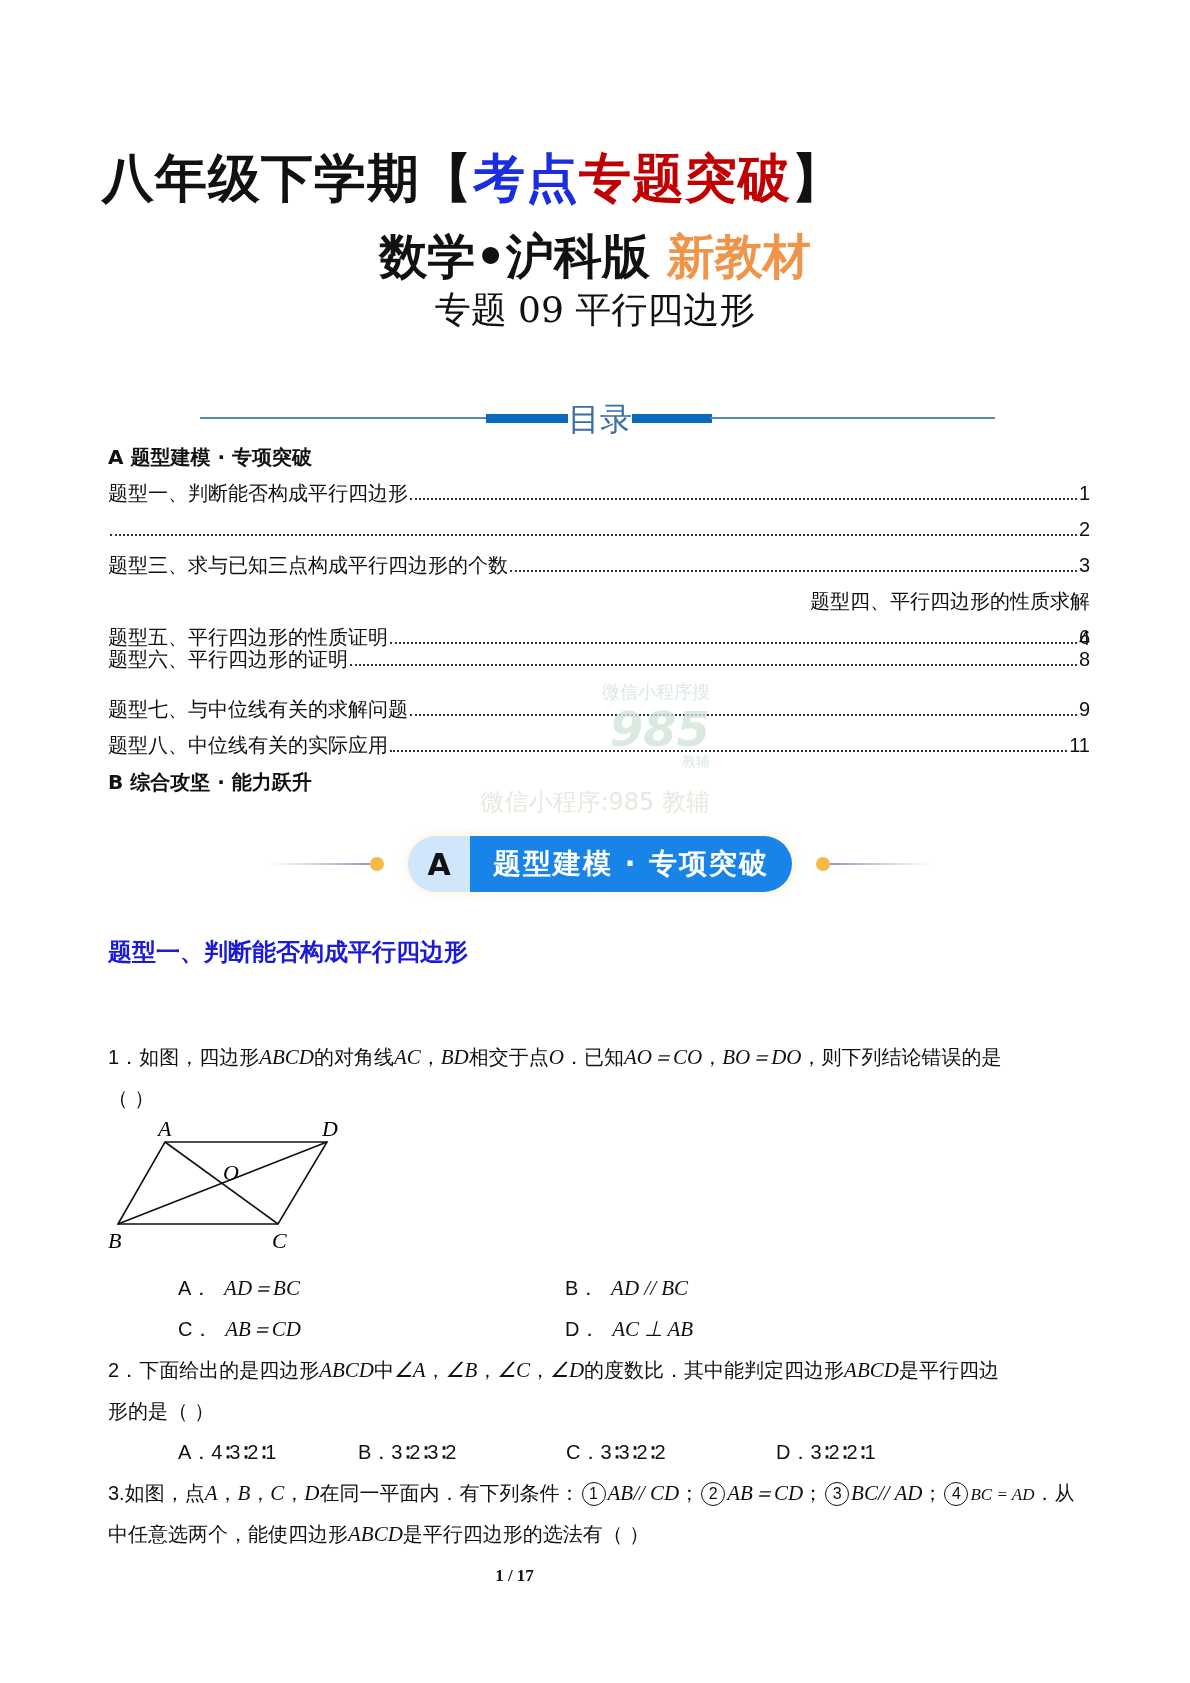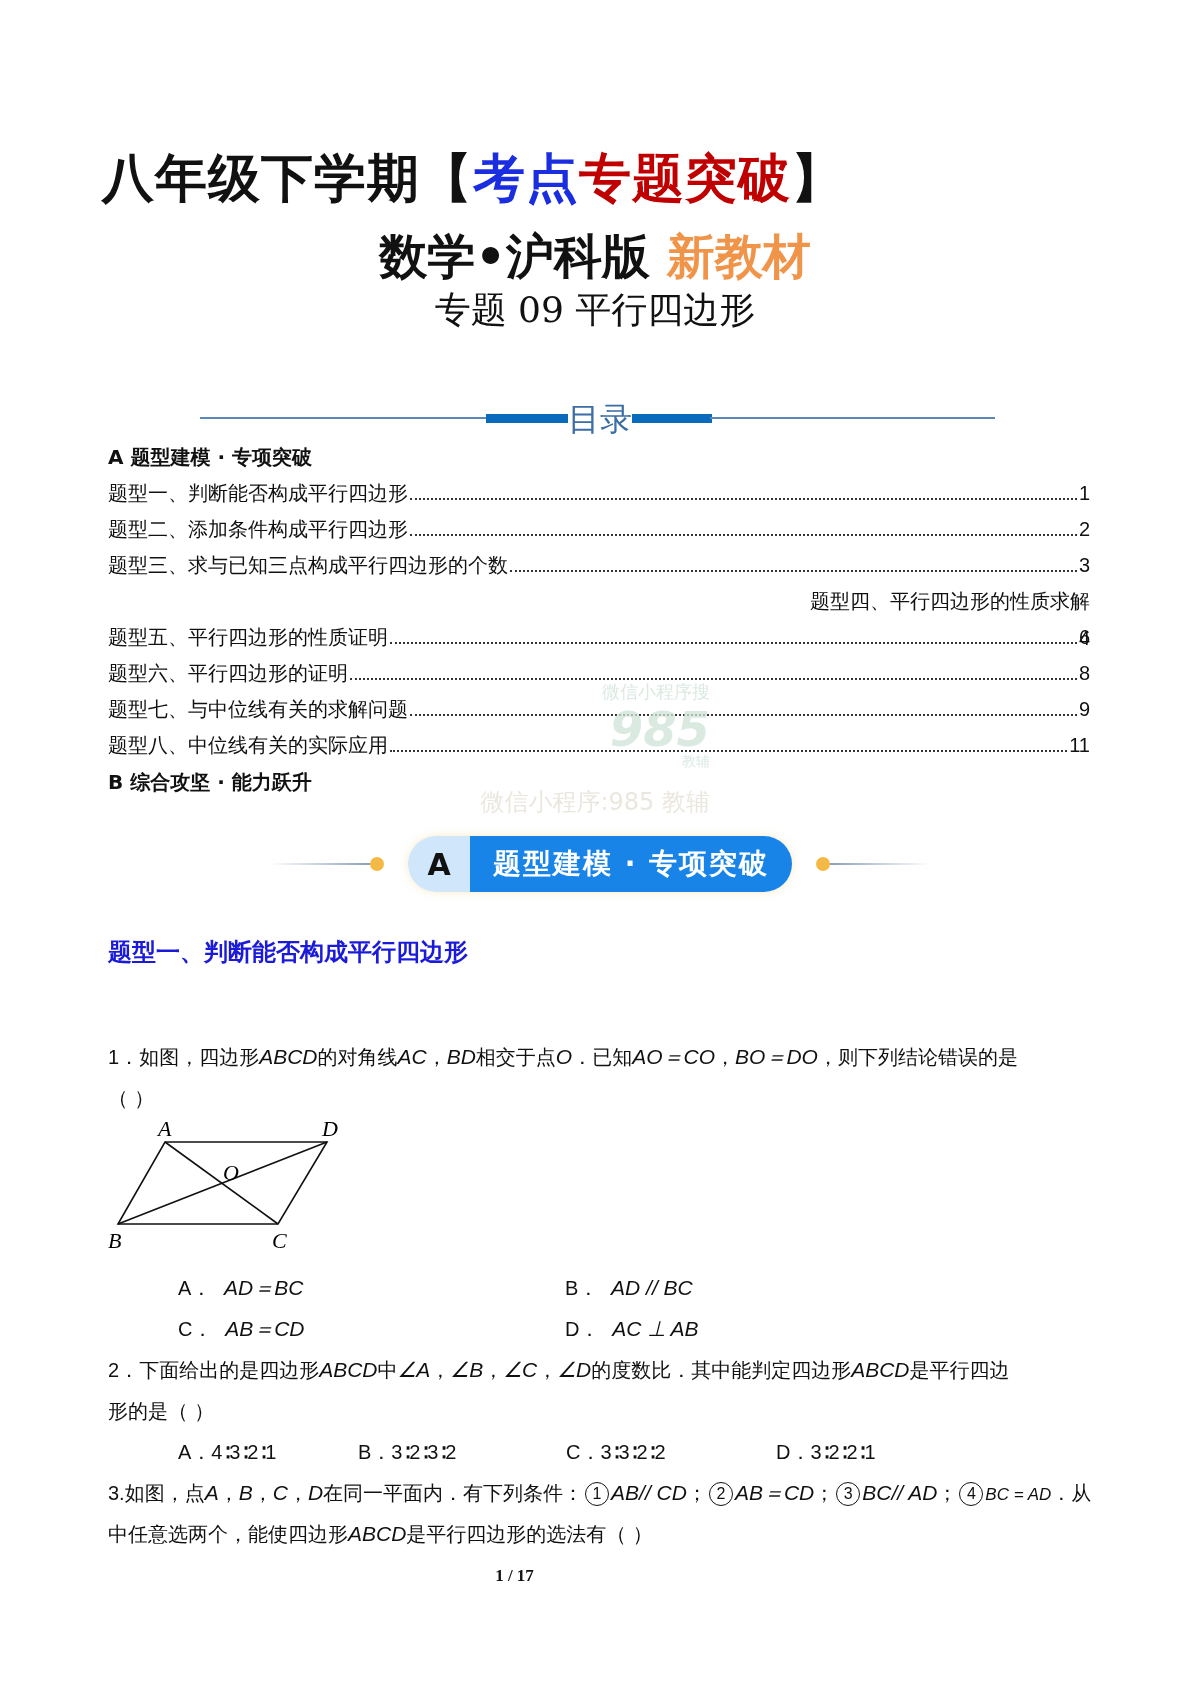--- a/index.html
+++ b/index.html
@@ -27,21 +27,21 @@
   .banner{left:270px;top:832px;width:660px;height:64px;}
   .banner .lline{position:absolute;left:0;top:31px;width:100px;height:2px;background:linear-gradient(to right,rgba(140,160,190,0),#8c9fbf);}
   .banner .rline{position:absolute;right:0;top:31px;width:100px;height:2px;background:linear-gradient(to left,rgba(140,160,190,0),#8c9fbf);}
   .banner .ldot{position:absolute;left:100px;top:25px;width:14px;height:14px;border-radius:50%;background:#f5b945;}
   .banner .rdot{position:absolute;right:100px;top:25px;width:14px;height:14px;border-radius:50%;background:#f5b945;}
   .banner .pill{position:absolute;left:138px;top:4px;width:384px;height:56px;border-radius:28px;overflow:hidden;display:flex;box-shadow:0 0 8px rgba(250,220,150,.5);}
   .banner .pill .letter{width:62px;background:#cfe6fb;display:flex;align-items:center;justify-content:center;font-size:30px;font-weight:bold;color:#111;}
   .banner .pill .text{flex:1;background:#1884e8;color:#fff;display:flex;align-items:center;justify-content:center;font-size:28px;font-weight:bold;letter-spacing:2px;}
   .h1{left:108px;top:936px;font-size:24px;font-weight:bold;color:#1a1ad8;line-height:32px;}
   .q{left:108px;width:985px;font-size:20px;line-height:28px;font-family:"DejaVu Serif",serif;}
-  .q i,.opt i{font-family:Liberation Sans, sans-serif;font-style:italic;font-size:21px;text-align:center;}
+  .q i,.opt i{font-family:Liberation Serif, serif;font-style:italic;font-size:21px;text-align:center;}
   .opt{font-size:20px;line-height:28px;font-family:"DejaVu Serif",serif;margin-left:40px;}
   .opt .k{font-family:"Liberation Sans",sans-serif;}
   .figure{left:100px;top:1118px;width:260px;height:150px;}
   .figure svg text{font-family:"Liberation Serif",serif;font-style:italic;font-size:22px;}
   .footer{left:0;width:1029px;top:1566px;text-align:center;font-size:17px;font-weight:bold;font-family:"Liberation Serif",serif;}
   .circ{display:inline-block;width:22px;height:22px;border:1.5px solid #111;border-radius:50%;text-align:center;line-height:22px;font-size:16px;font-family:"Liberation Sans",sans-serif;margin:0 2px;vertical-align:1px;}
 </style>
 </head>
 <body>
 
@@ -62,40 +62,39 @@
 </div>
 
 <div class="abs toc-sec" style="top:443px;">A 题型建模 · 专项突破</div>
 
 <div class="abs toc-row" style="top:479px;">
     <span class="t">题型一、判断能否构成平行四边形</span>
     <span class="dots"></span>
     <span class="p">1</span>
   </div>
 <div class="abs toc-row" style="top:515px;">
-    <span class="t">题型二、添加条件构成平行四边形</span>
     <span class="dots"></span>
     <span class="p">2</span>
   </div>
 <div class="abs toc-row" style="top:551px;">
     <span class="t">题型三、求与已知三点构成平行四边形的个数</span>
     <span class="dots"></span>
     <span class="p">3</span>
   </div>
 <div class="abs toc-row" style="top:587px;flex-direction:column;">
     <span class="t">题型四、平行四边形的性质求解</span>
     <span class="dots"></span>
     <span class="p">4</span>
   </div>
 <div class="abs toc-row" style="top:623px;">
     <span class="t">题型五、平行四边形的性质证明</span>
     <span class="dots"></span>
     <span class="p">6</span>
   </div>
-<div class="abs toc-row" style="top:659px;">
+<div class="abs toc-row" style="top:645px;">
     <span class="t">题型六、平行四边形的证明</span>
     <span class="dots"></span>
     <span class="p">8</span>
   </div>
 <div class="abs toc-row" style="top:695px;">
     <span class="t">题型七、与中位线有关的求解问题</span>
     <span class="dots"></span>
     <span class="p">9</span>
   </div>
 <div class="abs toc-row" style="top:731px;">

